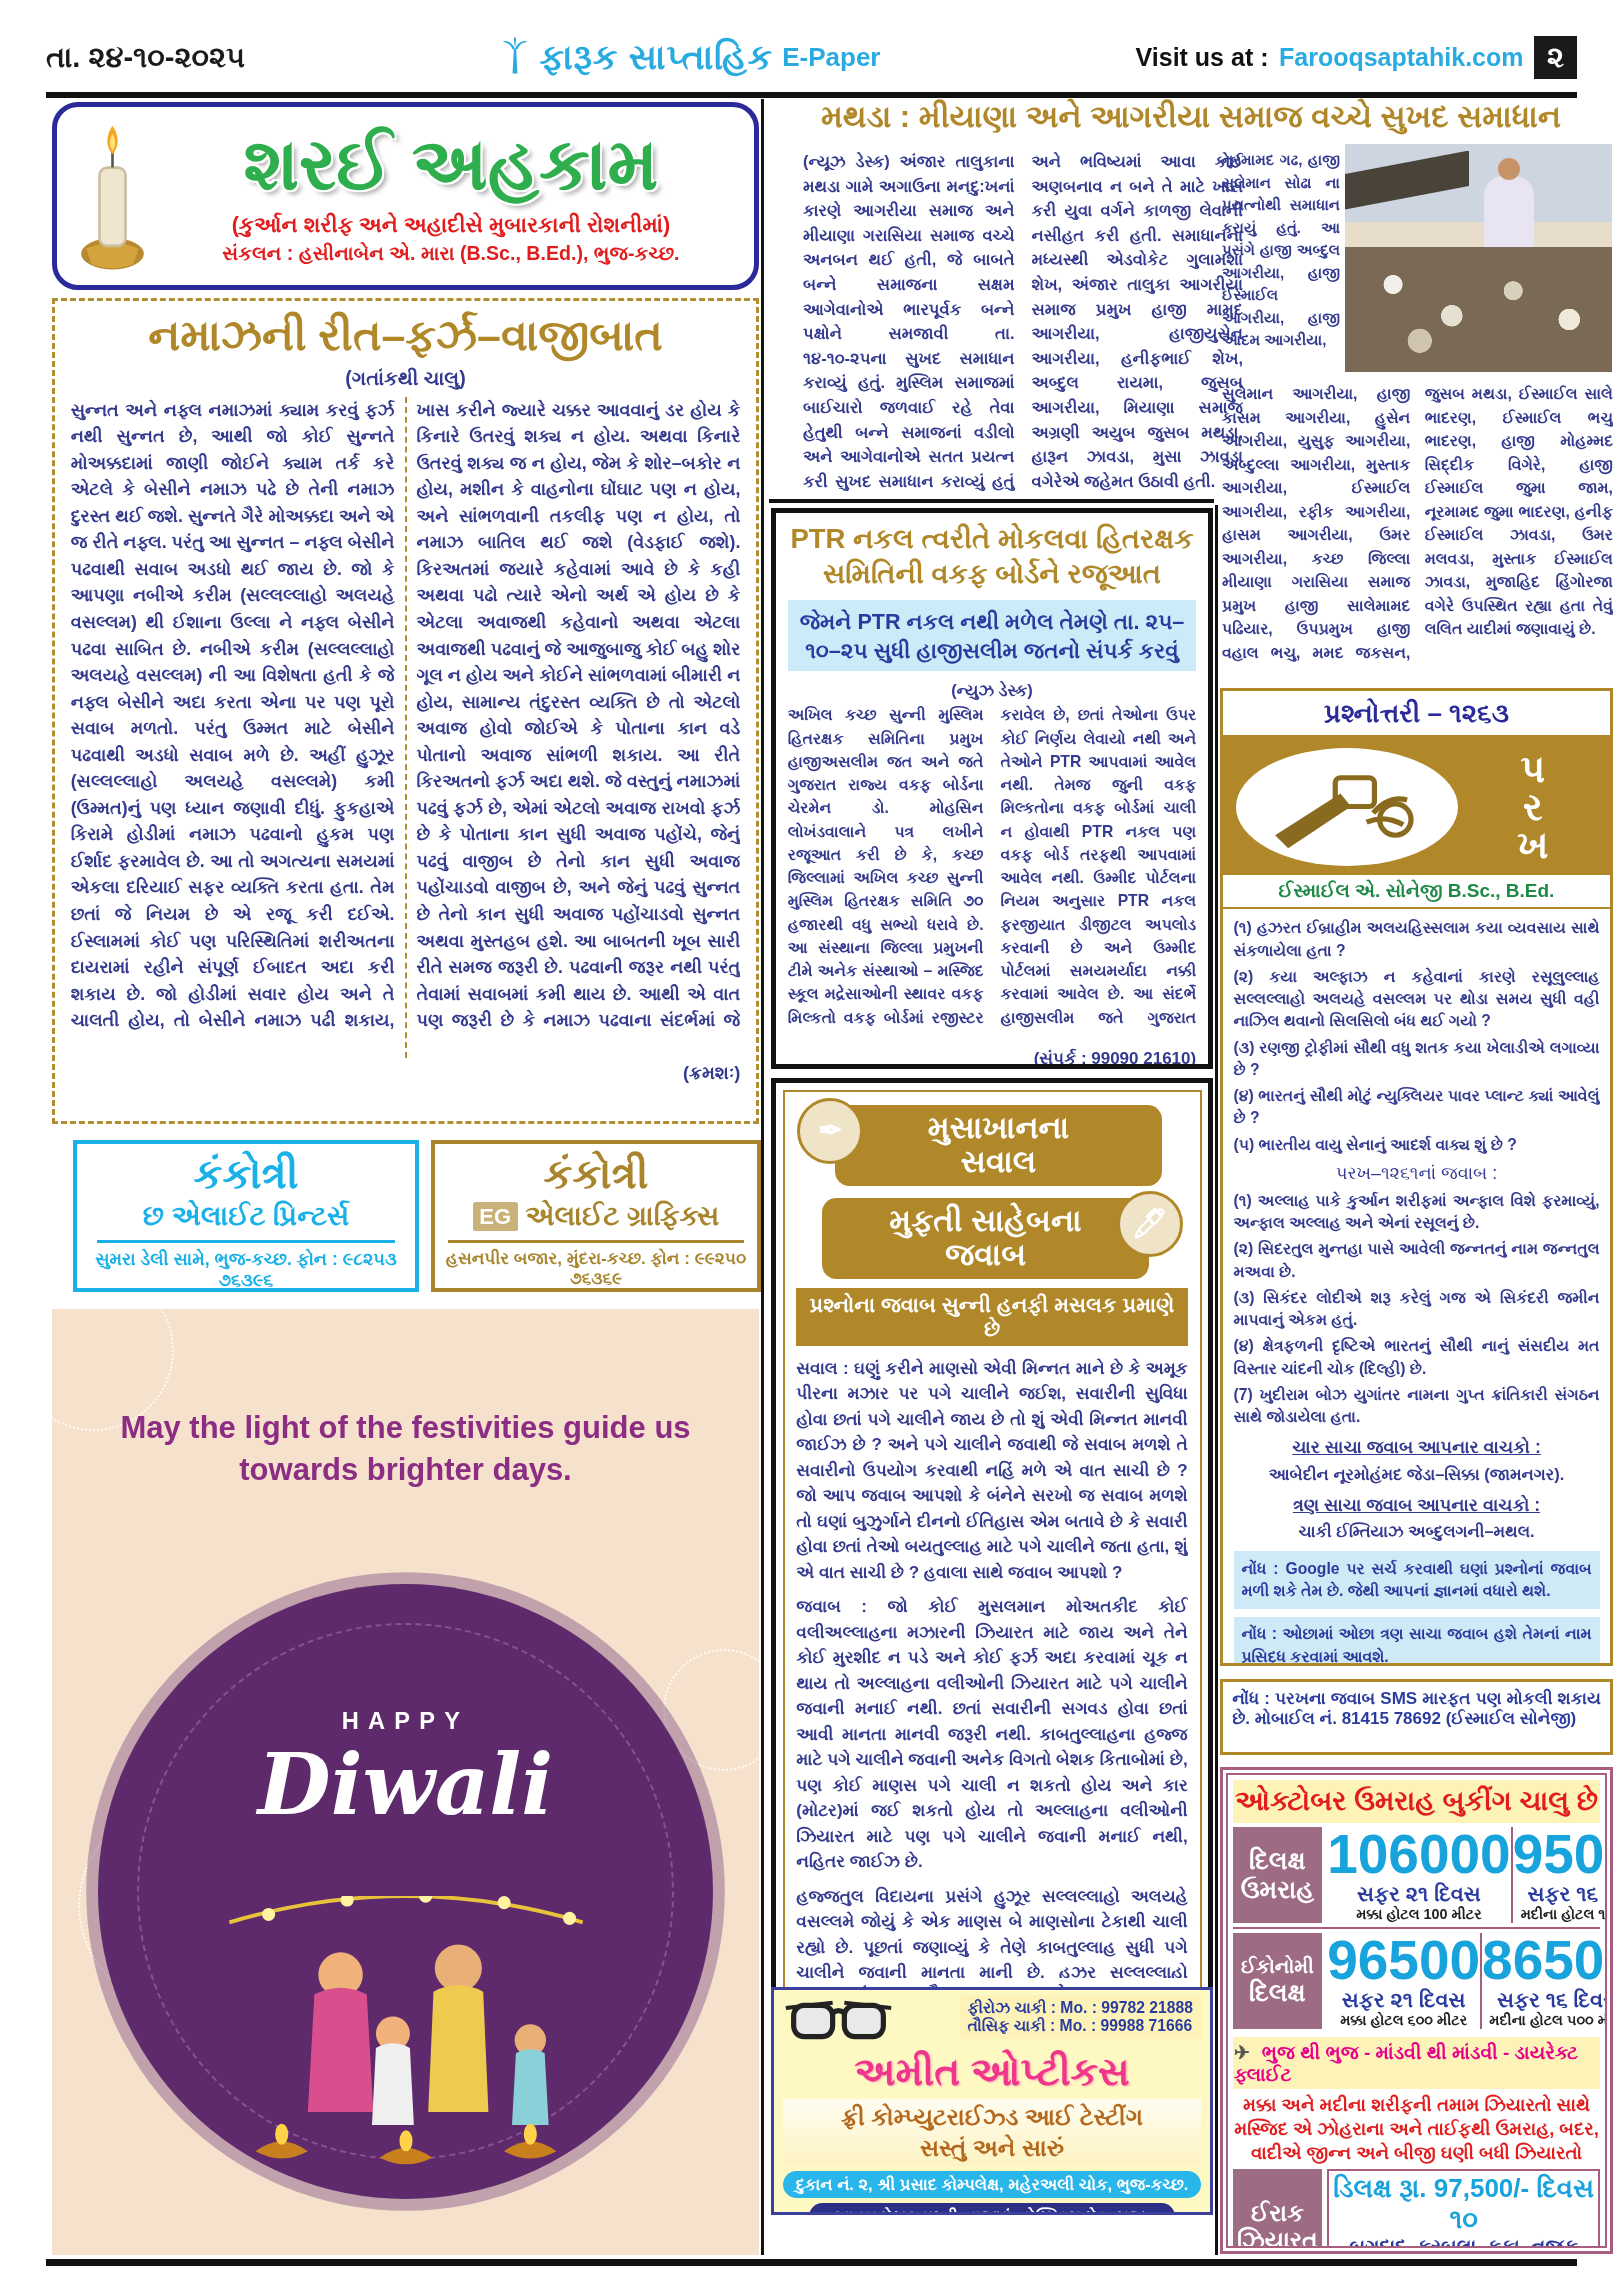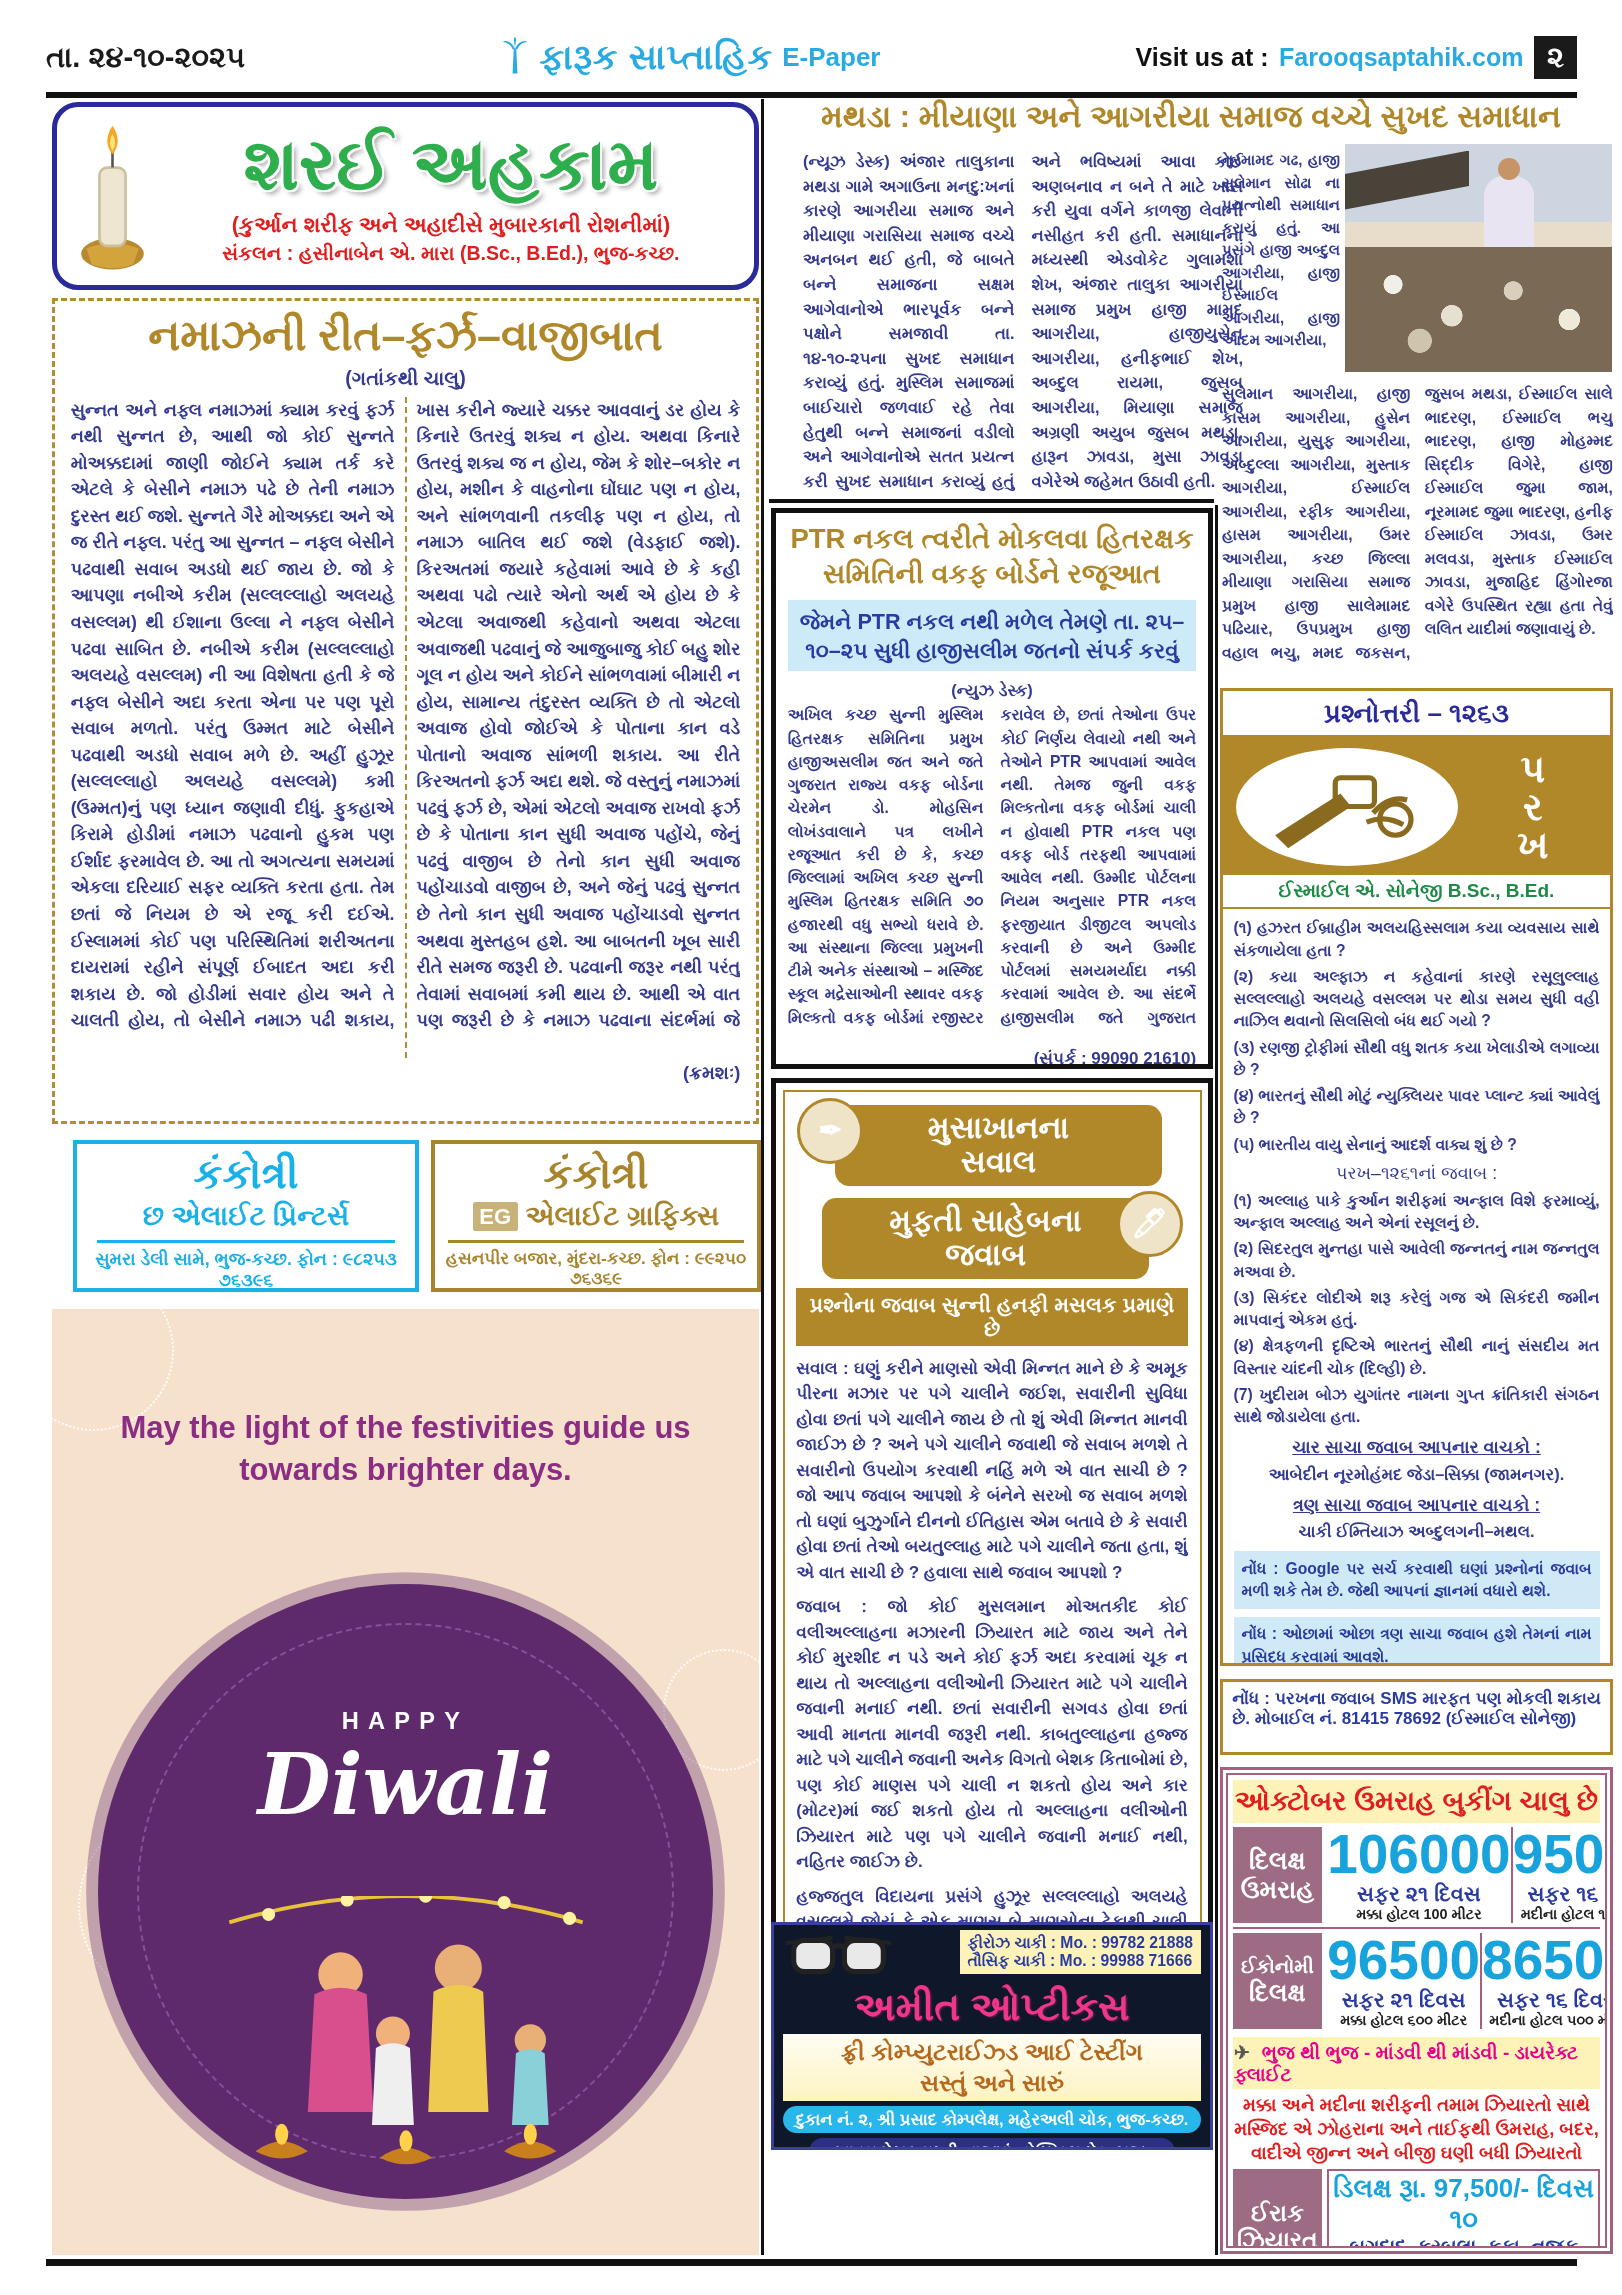--- a/index.html
+++ b/index.html
@@ -153,22 +153,22 @@
   .flight-strip{background:#fdf3b8;color:#e8008a;font-size:19px;font-weight:bold;padding:3.9px 1.3px;}
   .flight-strip .plane{color:#555;margin-right:6.5px;}
   .zyarat{color:#e11d1d;font-size:18.3px;font-weight:bold;text-align:center;line-height:1.3;}
   .iraq-row{display:flex;gap:5.2px;align-items:stretch;}
   .iraq-label{background:#9d6b84;color:#fff;font-size:23.6px;font-weight:bold;display:flex;flex-direction:column;
     align-items:center;justify-content:center;width:84px;flex:none;line-height:1.15;padding:2.6px;}
   .iraq-box{flex:1;border:2px solid #a85e7e;text-align:center;padding:2.6px;}
   .iraq-price{font-size:26px;font-weight:bold;color:#18a3dc;}
   .iraq-cities{font-size:19.6px;font-weight:bold;color:#2a3b9f;}
   
-  .optics{left:771px;top:1922px;width:442px;height:228px;border:3.9px solid #3b3f9e;box-sizing:border-box;
-    background:#0f172a;padding:5.2px 9.2px;overflow:hidden;}
+  .optics{left:771px;top:1987px;width:442px;height:228px;border:3.9px solid #3b3f9e;box-sizing:border-box;
+    background:#fef9c3;padding:5.2px 9.2px;overflow:hidden;}
   .optics-top{display:flex;justify-content:space-between;align-items:flex-start;}
   .optics-contacts{background:#fdf3b8;padding:3.9px 7.9px;text-align:left;}
   .optics-contacts div{font-size:15.7px;font-weight:bold;color:#2a3b9f;}
   .optics-title{font-size:39px;font-weight:bold;color:#f0368c;text-align:center;margin-top:1.3px;
     text-shadow:1.3px 1.3px 2px rgba(240,54,140,.35);}
   .optics-tag{background:linear-gradient(#fffdf2,#fdf3c2);font-size:23.6px;font-weight:bold;color:#b4691e;
     text-align:center;line-height:1.3;margin-top:3.9px;padding:2.6px 0;}
   .optics-addr1{background:#29b6ea;color:#fff;font-size:16.4px;font-weight:bold;text-align:center;
     border-radius:15.7px;padding:3.9px 2.6px;margin-top:5.2px;}
   .optics-addr2{background:#2b2f86;color:#fff;font-size:16.4px;font-weight:bold;text-align:center;

